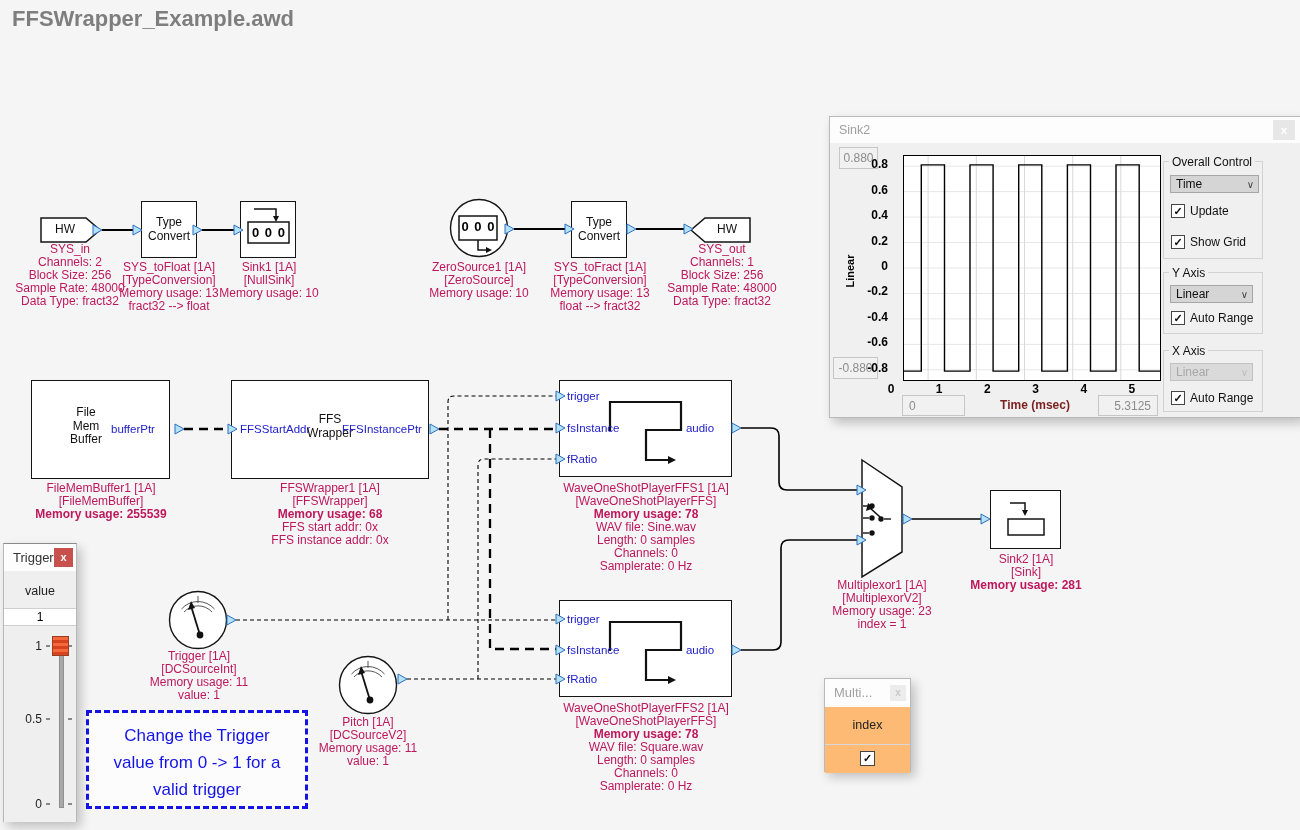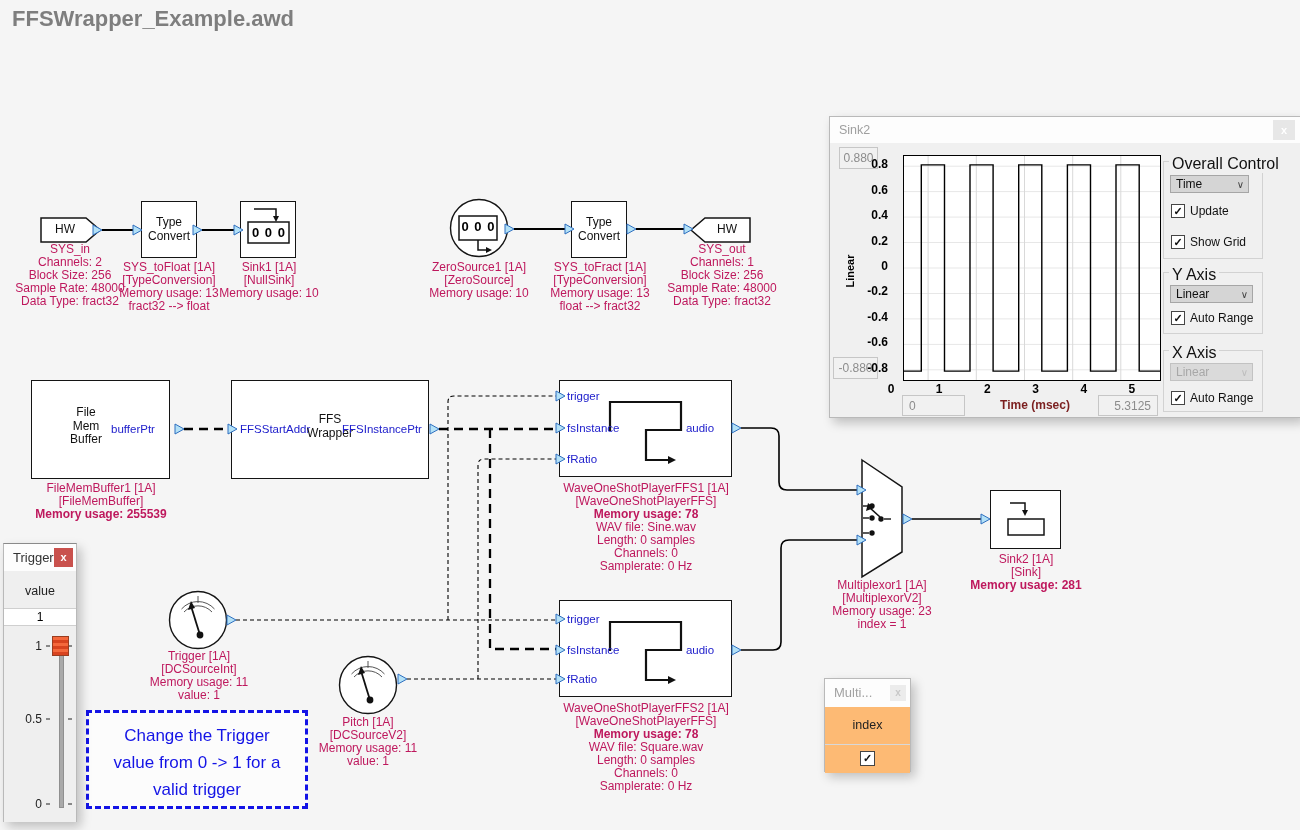--- a/index.html
+++ b/index.html
@@ -20,21 +20,21 @@
       line-height:27px;padding-top:9px;margin-left:8px;}
   
   .win{position:absolute;background:#f0f0f0;border:1px solid #b9b9b9;box-shadow:4px 5px 10px rgba(0,0,0,0.22);box-sizing:border-box;}
   .tbar{position:relative;background:#fdfdfd;}
   .ttext{position:absolute;left:9px;top:6px;font-size:12.5px;color:#9f9f9f;}
   .winclose{position:absolute;right:5px;top:3px;width:22px;height:20px;background:#e7e7e7;color:#fff;
       font-size:11px;font-weight:bold;text-align:center;line-height:20px;}
   .vbox{position:absolute;background:#f1f1f1;border:1px solid #c6c6c6;font-size:12px;color:#8c8c8c;
       box-sizing:border-box;line-height:20px;text-align:center;}
   .grp{position:absolute;border:1px solid #d2d2d2;}
-  .glabel{position:absolute;top:-7px;left:5px;background:#f0f0f0;padding:0 3px;font-size:16px;color:#111;white-space:nowrap;}
+  .glabel{position:absolute;top:-7px;left:5px;background:#f0f0f0;padding:0 3px;font-size:12px;color:#111;white-space:nowrap;}
   .dd{position:absolute;height:18px;background:#d5d5d5;border:1px solid #a6a6a6;font-size:12px;
       line-height:17px;padding-left:5px;color:#111;box-sizing:border-box;}
   .dd .chev{position:absolute;right:4px;top:0;font-size:10px;color:#444;}
   .dd.disabled{color:#a8a8a8;background:#dadada;border-color:#c2c2c2;}
   .dd.disabled .chev{color:#bdbdbd;}
   .cbrow{position:absolute;display:flex;align-items:center;gap:5px;font-size:12px;color:#111;white-space:nowrap;}
   .cb{width:12px;height:12px;background:#fff;border:1px solid #454545;font-size:11px;line-height:12px;
       text-align:center;font-weight:bold;color:#111;flex:0 0 auto;}
   .xtick,.ytick{position:absolute;font-weight:bold;font-size:12px;color:#000;}
   .ytick{width:34px;text-align:right;}
@@ -275,20 +275,27 @@
       <div>Channels: 1</div>
     <div>Block Size: 256</div>
       <div>Sample Rate: 48000</div>
     <div>Data Type: fract32</div>
   </div>
   <div class="cap" style="left:16px;top:482px;width:170px">
     <div>FileMemBuffer1 [1A]</div>
       <div>[FileMemBuffer]</div>
     <div class="b">Memory usage: 255539</div>
   </div>
+  <div class="cap" style="left:235px;top:482px;width:190px">
+    <div>FFSWrapper1 [1A]</div>
+      <div>[FFSWrapper]</div>
+    <div class="b">Memory usage: 68</div>
+      <div>FFS start addr: 0x</div>
+    <div>FFS instance addr: 0x</div>
+  </div>
   <div class="cap" style="left:541px;top:482px;width:210px">
     <div>WaveOneShotPlayerFFS1 [1A]</div>
       <div>[WaveOneShotPlayerFFS]</div>
     <div class="b">Memory usage: 78</div>
       <div>WAV file: Sine.wav</div>
     <div>Length: 0 samples</div>
       <div>Channels: 0</div>
     <div>Samplerate: 0 Hz</div>
   </div>
   <div class="cap" style="left:541px;top:702px;width:210px">
@@ -390,21 +397,21 @@
           <line x1="216.8" y1="0" x2="216.8" y2="224" stroke="#d9d9d9"></line>
           <path d="M0 215.1 H17.3 V8.9 H40.5 V215.1 H66.0 V8.9 H89.1 V215.1 H114.7 V8.9 H137.8 V215.1 H163.4 V8.9 H186.5 V215.1 H212.0 V8.9 H235.2 V215.1 H256" fill="none" stroke="#000" stroke-width="1.4"></path>
         </svg>
     </div>
     <div class="vbox" style="left:72px;top:278px;width:63px;height:21px;text-align:left;padding-left:6px">0</div>
     <div id="scope-xlabel" style="left:150px;top:281px;width:110px">Time (msec)</div>
     <div class="vbox" style="left:268px;top:278px;width:60px;height:21px;text-align:right;padding-right:6px">5.3125</div>
 
     <div class="grp" style="left:333px;top:44px;width:98px;height:96px">
       <span class="glabel">Overall Control</span>
-      <div class="dd" style="left:6px;top:13px;width:79px">
+      <div class="dd" style="left:6px;top:13px;width:89px">
         <span>Time</span>
         <span class="chev">∨</span>
       </div>
       <div class="cbrow" style="left:7px;top:42px">
         <div class="cb">✓</div>
         <span>Update</span>
       </div>
       <div class="cbrow" style="left:7px;top:73px">
         <div class="cb">✓</div>
         <span>Show Grid</span>

